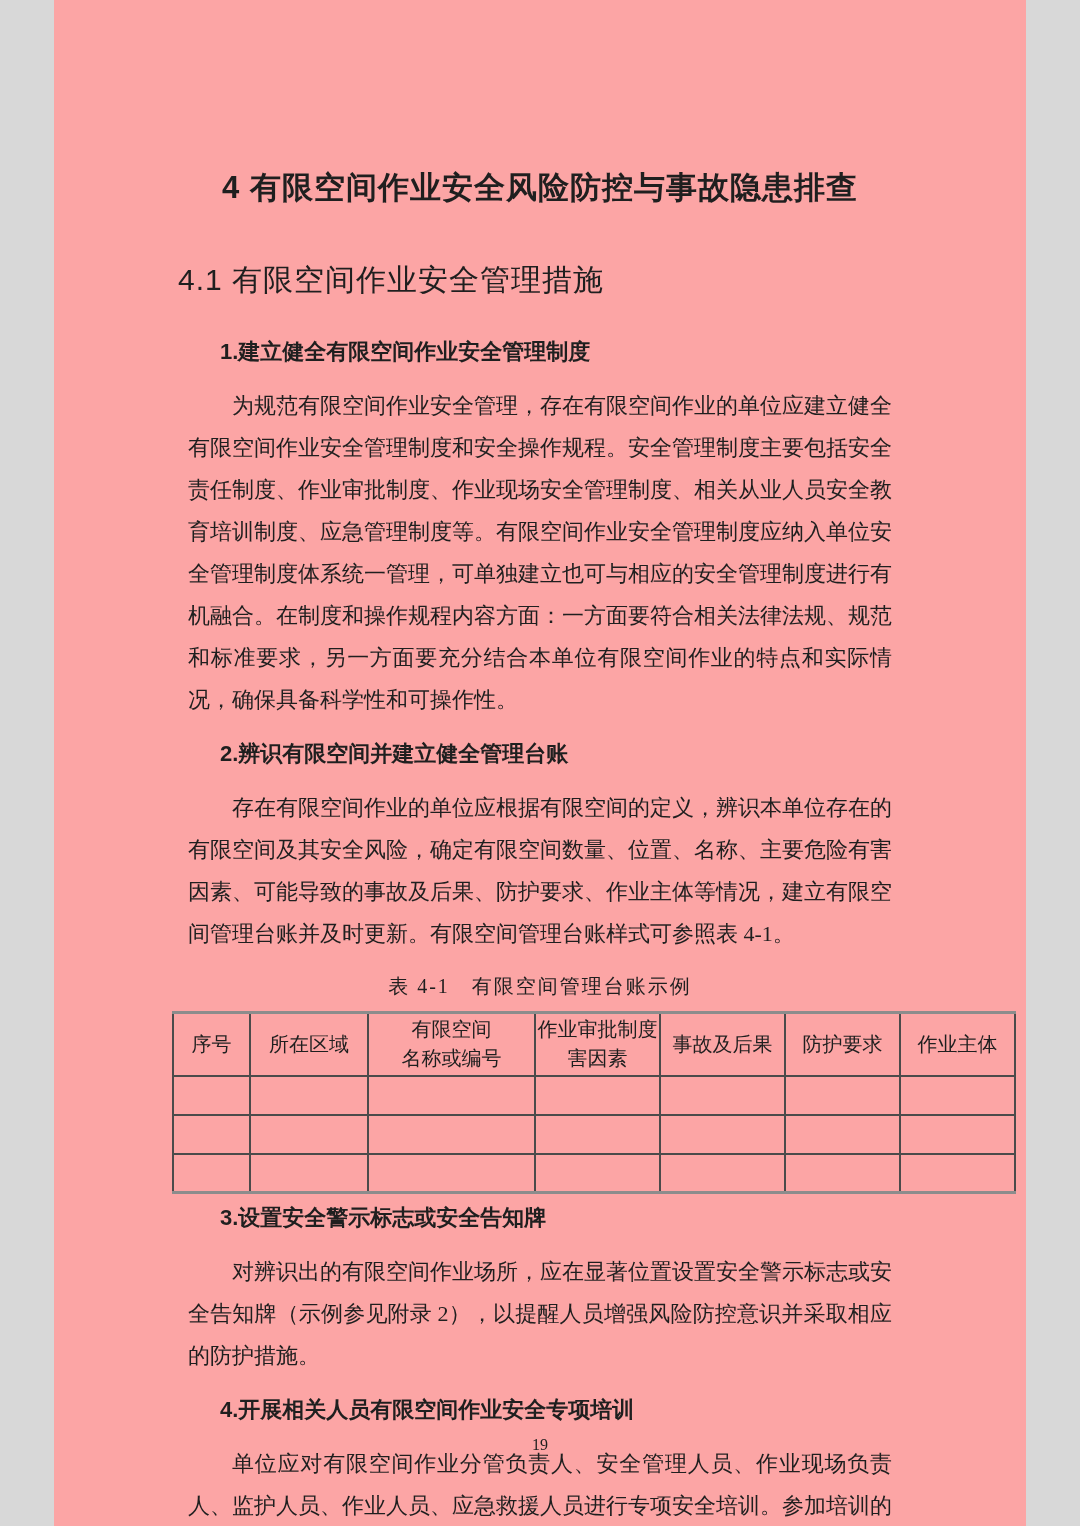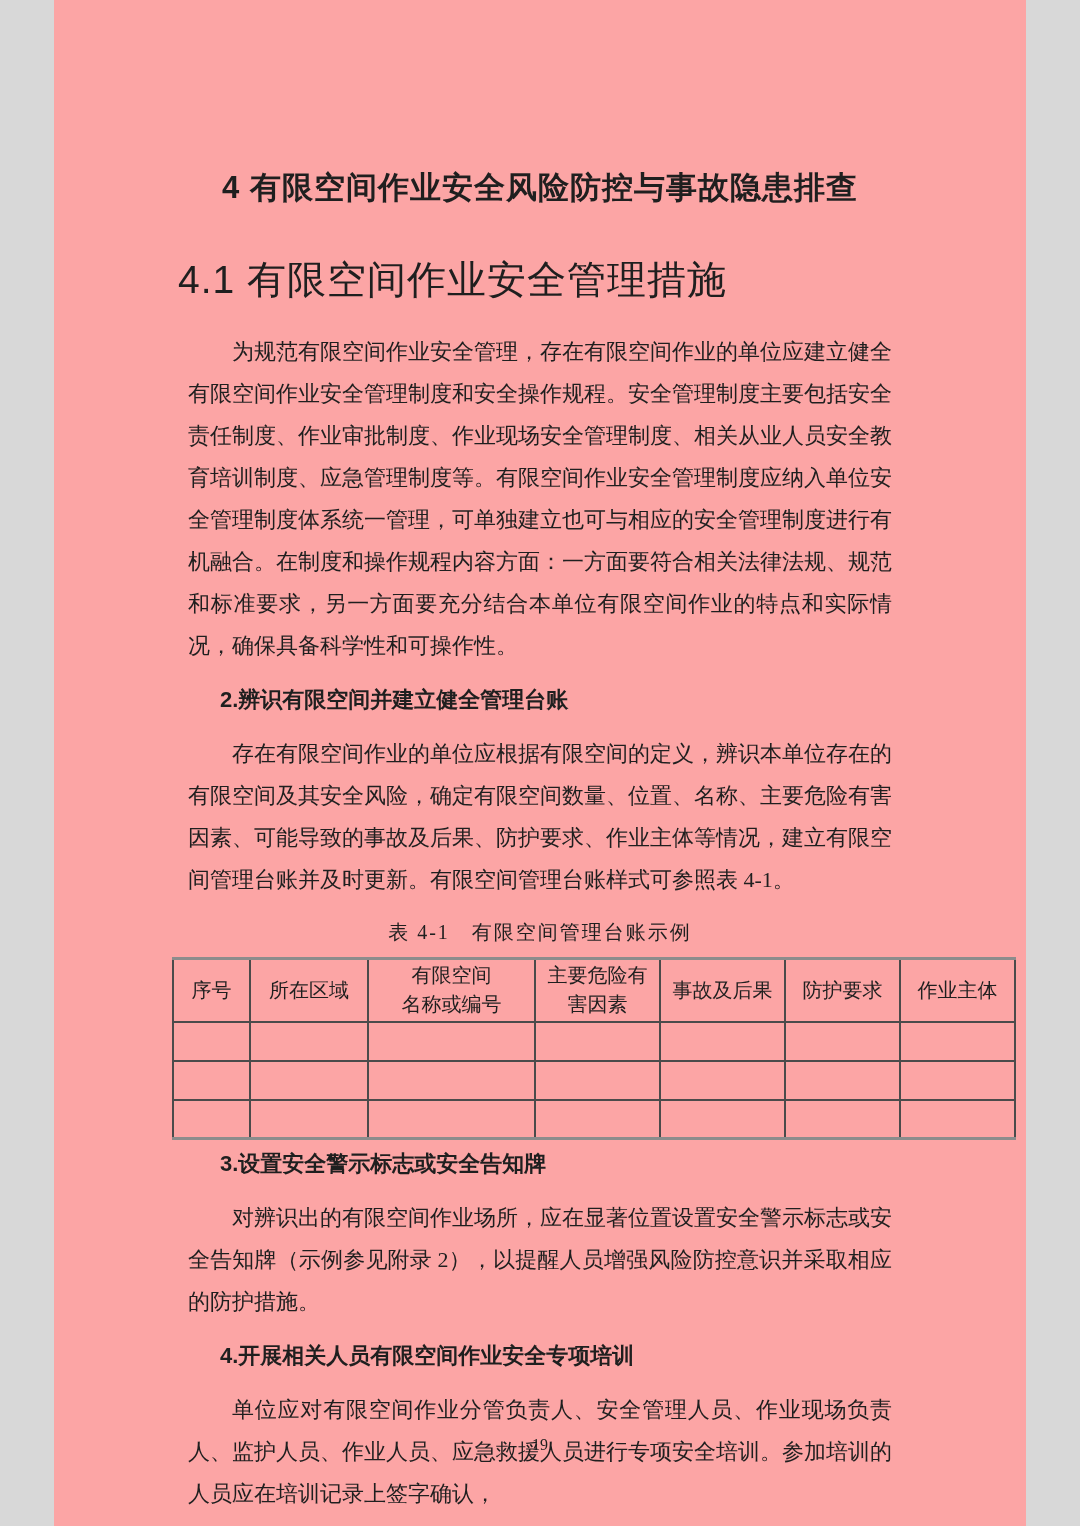--- a/index.html
+++ b/index.html
@@ -21,21 +21,21 @@
     font-family: "Liberation Sans", "DejaVu Sans", sans-serif;
     font-weight: 700;
     font-size: 31px;
     line-height: 42px;
     letter-spacing: 1px;
   }
   .section-heading {
     margin: 50px 0 0 124px;
     font-family: "Liberation Sans", "DejaVu Sans", sans-serif;
     font-weight: 400;
-    font-size: 39px;
+    font-size: 30px;
     line-height: 42px;
     letter-spacing: 1px;
   }
   .content {
     margin: 30px 122px 0 122px;
     font-size: 22px;
     line-height: 42px;
     text-align: justify;
   }
   .subhead {
@@ -96,20 +96,21 @@
 <body>
 
 <div class="page">
 
   <h1 class="chapter-title">4 有限空间作业安全风险防控与事故隐患排查</h1>
 
   <h2 class="section-heading">4.1 有限空间作业安全管理措施</h2>
 
   <div class="content">
 
+    <p class="subhead">1.建立健全有限空间作业安全管理制度</p>
     <p class="para">为规范有限空间作业安全管理，存在有限空间作业的单位应建立健全有限空间作业安全管理制度和安全操作规程。安全管理制度主要包括安全责任制度、作业审批制度、作业现场安全管理制度、相关从业人员安全教育培训制度、应急管理制度等。有限空间作业安全管理制度应纳入单位安全管理制度体系统一管理，可单独建立也可与相应的安全管理制度进行有机融合。在制度和操作规程内容方面：一方面要符合相关法律法规、规范和标准要求，另一方面要充分结合本单位有限空间作业的特点和实际情况，确保具备科学性和可操作性。</p>
 
     <p class="subhead">2.辨识有限空间并建立健全管理台账</p>
     <p class="para">存在有限空间作业的单位应根据有限空间的定义，辨识本单位存在的有限空间及其安全风险，确定有限空间数量、位置、名称、主要危险有害因素、可能导致的事故及后果、防护要求、作业主体等情况，建立有限空间管理台账并及时更新。有限空间管理台账样式可参照表 4-1。</p>
 
     <div class="table-caption">表 4-1　有限空间管理台账示例</div>
 
     <table class="ledger">
       <colgroup>
         <col style="width:77px">
@@ -119,21 +120,21 @@
         <col style="width:125px">
         <col style="width:115px">
         <col style="width:115px">
       </colgroup>
       <thead>
         <tr>
           <th>序号</th>
           <th>所在区域</th>
           <th>有限空间
 名称或编号</th>
-          <th>主要危险有
+          <th>作业审批制度
 害因素</th>
           <th>事故及后果</th>
           <th>防护要求</th>
           <th>作业主体</th>
         </tr>
       </thead>
       <tbody>
         <tr>
           <td></td>
           <td></td>

